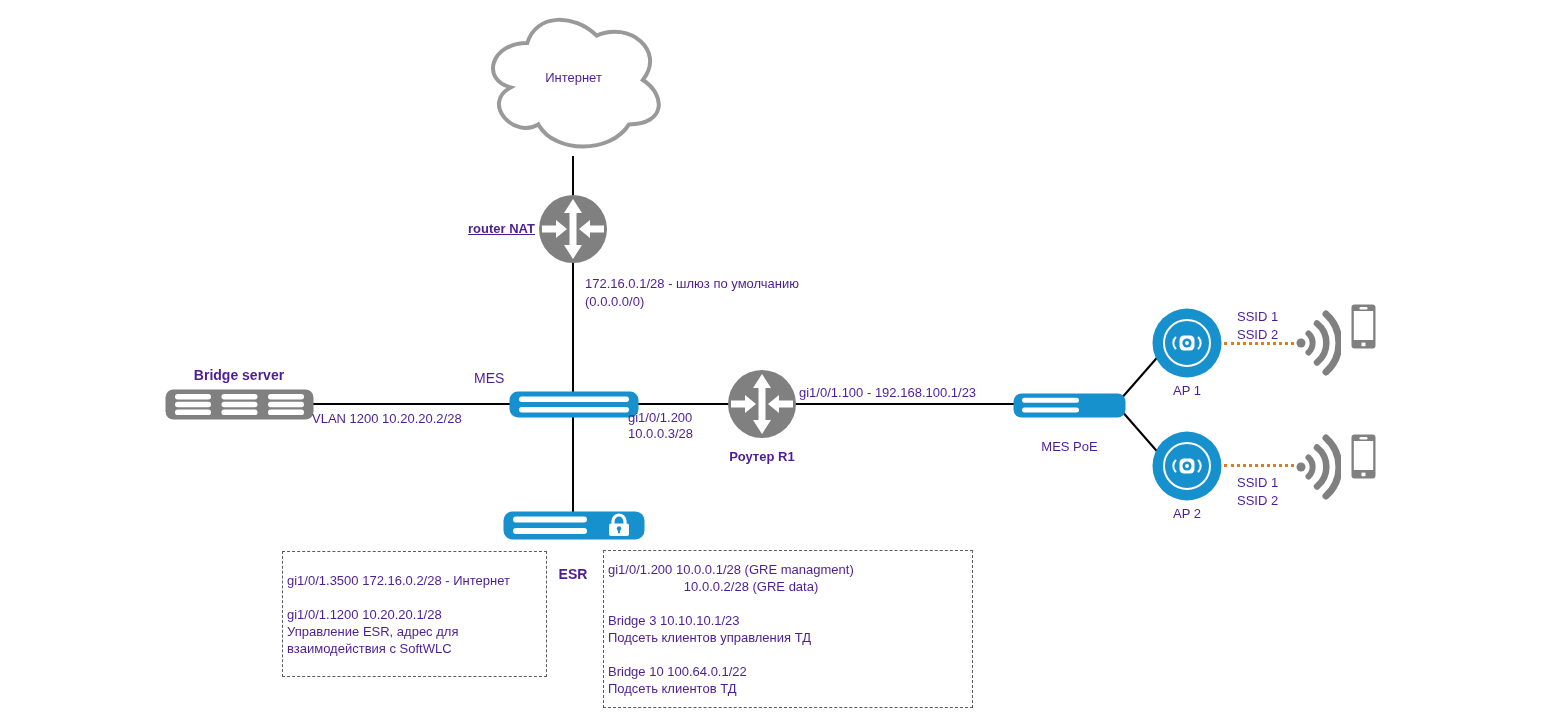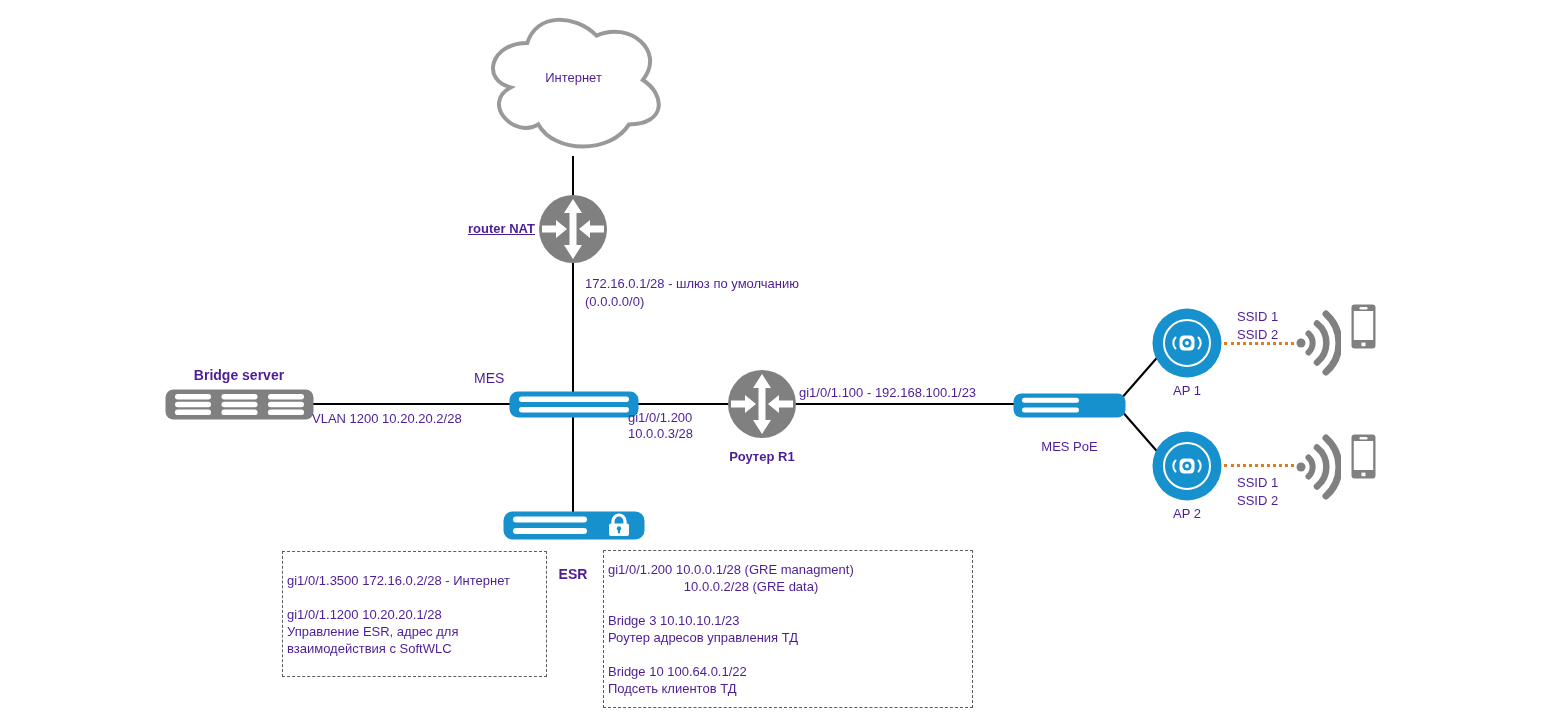--- a/index.html
+++ b/index.html
@@ -175,19 +175,19 @@
     <div class="note-line">gi1/0/1.1200 10.20.20.1/28</div>
     <div class="note-line">Управление ESR, адрес для</div>
     <div class="note-line">взаимодействия с SoftWLC</div>
   </div>
 
   <div class="note-box" style="left:603px;top:550px;width:370px;height:158px;">
     <div class="note-line">gi1/0/1.200 10.0.0.1/28 (GRE managment)</div>
     <div class="note-line">                     10.0.0.2/28 (GRE data)</div>
     <div class="note-line"></div>
     <div class="note-line">Bridge 3 10.10.10.1/23</div>
-    <div class="note-line">Роутер адресов управления ТД</div>
+    <div class="note-line">Подсеть клиентов управления ТД</div>
     <div class="note-line"></div>
     <div class="note-line">Bridge 10 100.64.0.1/22</div>
     <div class="note-line">Подсеть клиентов ТД</div>
   </div>
 
 </div>
 
 </body></html>

